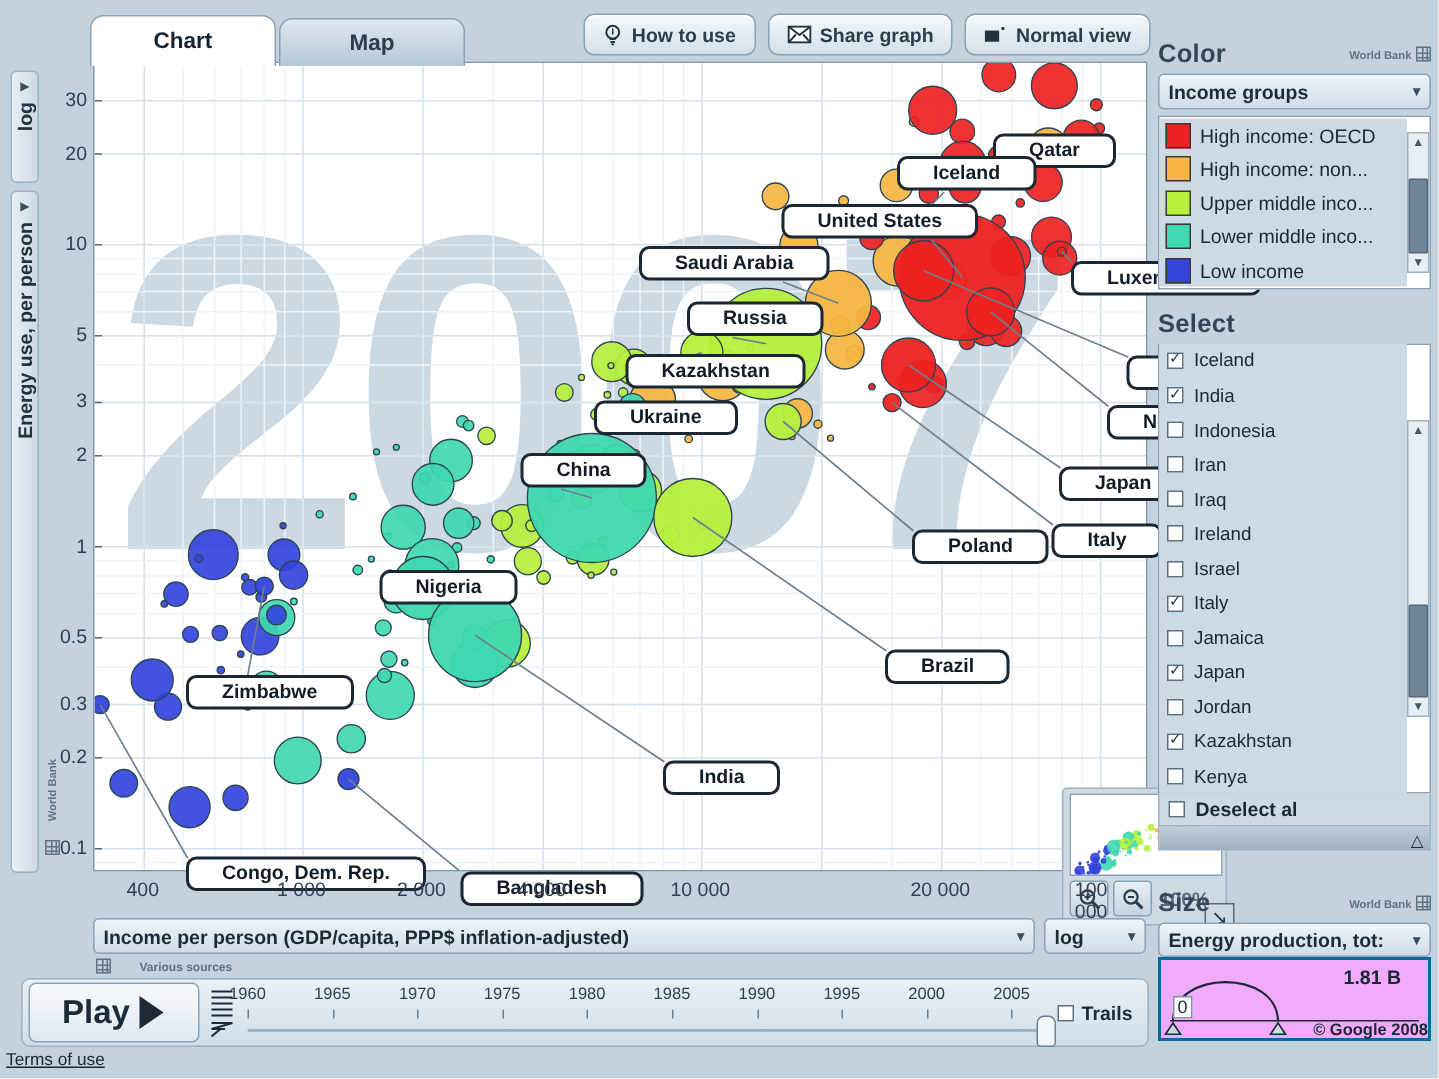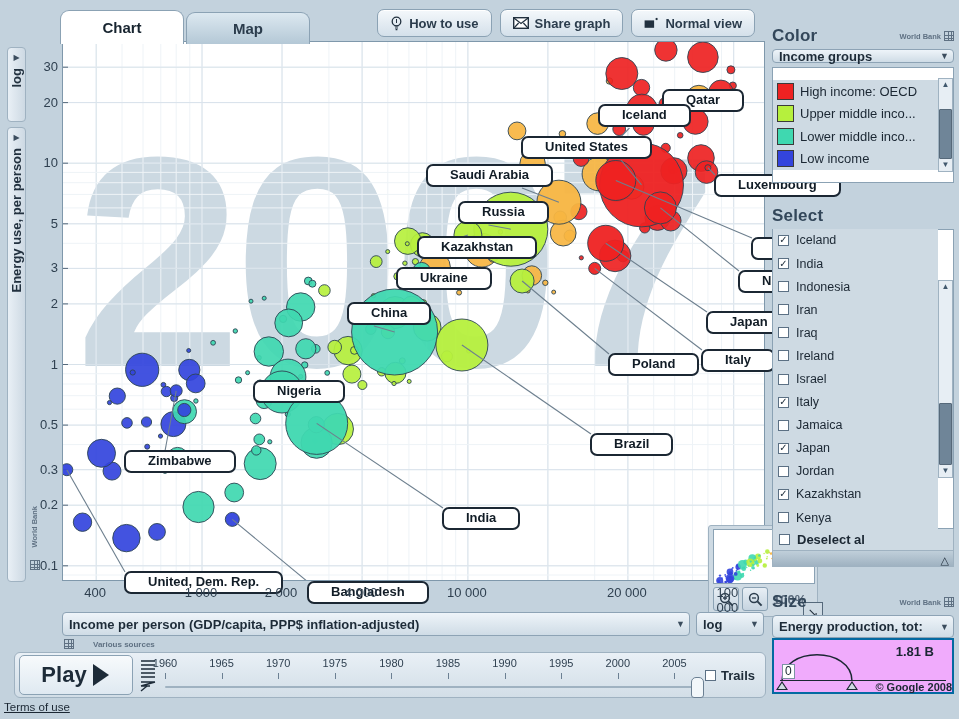--- a/index.html
+++ b/index.html
@@ -53,21 +53,21 @@
     width:122px;height:31px;margin-right:2px;
     border:1px solid #8ba2b4;border-bottom:none;
     border-radius:9px 9px 0 0;
     font-size:15px;font-weight:bold;color:#2b3c4c;
     display:flex;align-items:center;justify-content:center;cursor:pointer;
   }
   .tab.active{background:#fff;color:#17242f;height:33px;}
   .tab.idle{background:linear-gradient(#dce8f0,#b4c8d6);}
 
   
-  #toolbar{position:absolute;right:204px;top:9px;display:flex;gap:8px;z-index:6;text-align:center;}
+  #toolbar{position:absolute;right:192px;top:9px;display:flex;gap:8px;z-index:6;text-align:center;}
   #toolbar .btn{height:26px;padding:0 12px;}
 
   
   #ylogbtn{position:absolute;left:7px;top:47px;width:19px;height:75px;}
   #ylabelbtn{position:absolute;left:7px;top:127px;width:19px;height:455px;}
   .vrail{
     background:linear-gradient(90deg,#e9f0f6,#cdd9e3);
     border:1px solid #9fb2c1;border-radius:4px;
     display:flex;flex-direction:column;align-items:center;cursor:pointer;
     box-sizing:border-box;padding-top:5px;
@@ -669,21 +669,21 @@
       <div class="callout" style="left: 676px; top: 229px;">Norway</div>
       <div class="callout" style="left: 334px; top: 226px;">Ukraine</div>
       <div class="callout" style="left: 644px; top: 270px;">Japan</div>
       <div class="callout" style="left: 285px; top: 261px;">China</div>
       <div class="callout" style="left: 639px; top: 308px;">Italy</div>
       <div class="callout" style="left: 546px; top: 312px;">Poland</div>
       <div class="callout" style="left: 191px; top: 339px;">Nigeria</div>
       <div class="callout" style="left: 528px; top: 392px;">Brazil</div>
       <div class="callout" style="left: 62px; top: 409px;">Zimbabwe</div>
       <div class="callout" style="left: 380px; top: 466px;">India</div>
-      <div class="callout" style="left: 62px; top: 530px;">United, Dem. Rep.</div>
+      <div class="callout" style="left: 62px; top: 530px;">Congo, Dem. Rep.</div>
       <div class="callout" style="left: 245px; top: 540px;">Bangladesh</div>
     </div>
 
   <div id="xaxis">
       <div class="xlab" style="left: 33.2px; top: 2px;">400</div>
       <div class="xlab" style="left: 139px; top: 2px;">1 000</div>
       <div class="xlab" style="left: 219px; top: 2px;">2 000</div>
       <div class="xlab" style="left: 299.1px; top: 2px;">4 000</div>
       <div class="xlab" style="left: 404.9px; top: 2px;">10 000</div>
       <div class="xlab" style="left: 495px; top: 2px; margin-top: 28px;">20 000</div>
@@ -751,29 +751,33 @@
   <div id="right">
 
     <div class="panel" style="top:20px;">
       <div class="ptitle">
         <div class="hdr">Color</div>
         <div class="sp">
           <span class="wbtag">World Bank</span>
           <div class="gridicon"></div>
         </div>
       </div>
-      <div class="select" style="height:14px;justify-content:flex-end;">
+      <div class="select" style="height:24px;justify-content:flex-end;">
         <span>Income groups</span>
         <span class="caret">▼</span>
       </div>
       <div class="listbox" style="height:116px;margin-top:4px;">
         <div class="listinner" id="legendList">
             <div class="legrow">
               <div class="swatch" style="background: rgb(238, 34, 34);"></div>
               <span>High income: OECD</span>
+            </div>
+            <div class="legrow">
+              <div class="swatch" style="background: rgb(247, 181, 65);"></div>
+              <span>High income: non...</span>
             </div>
             <div class="legrow">
               <div class="swatch" style="background: rgb(182, 240, 61);"></div>
               <span>Upper middle inco...</span>
             </div>
             <div class="legrow">
               <div class="swatch" style="background: rgb(63, 216, 176);"></div>
               <span>Lower middle inco...</span>
             </div>
             <div class="legrow">

